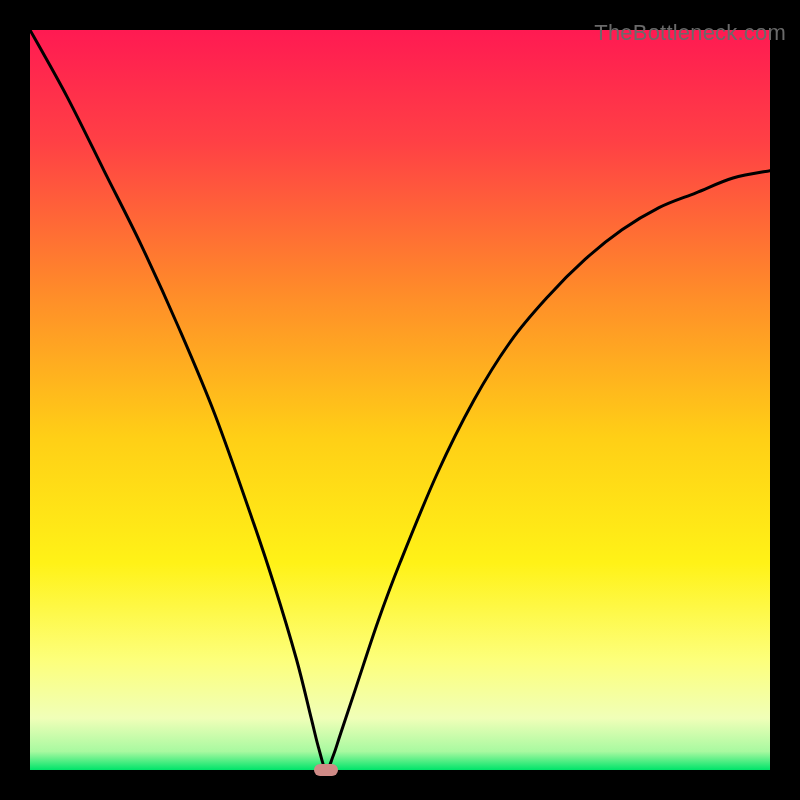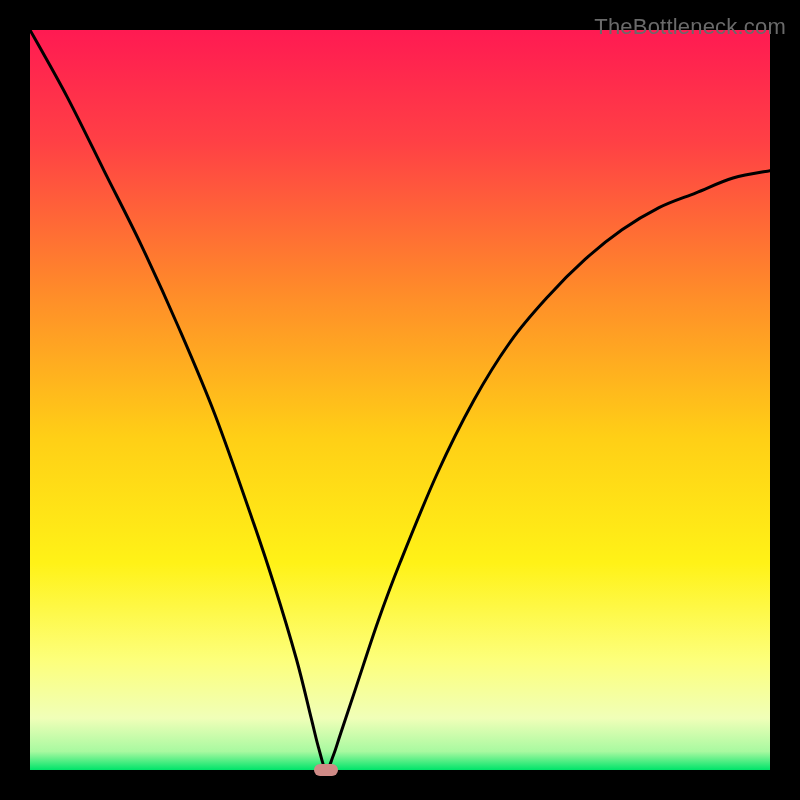--- a/index.html
+++ b/index.html
@@ -5,21 +5,21 @@
   * { margin: 0; padding: 0; box-sizing: border-box; }
   html, body { width: 800px; height: 800px; overflow: hidden; background: #000; }
   .frame {
     position: relative;
     width: 800px;
     height: 800px;
     background: #000;
   }
   .watermark {
     position: absolute;
-    top: 14px;
+    top: 20px;
     right: 14px;
     font-family: Arial, Helvetica, sans-serif;
     font-size: 22px;
     color: #6a6a6a;
     font-weight: 500;
     letter-spacing: 0.2px;
     z-index: 10;
   }
   .plot {
     position: absolute;

